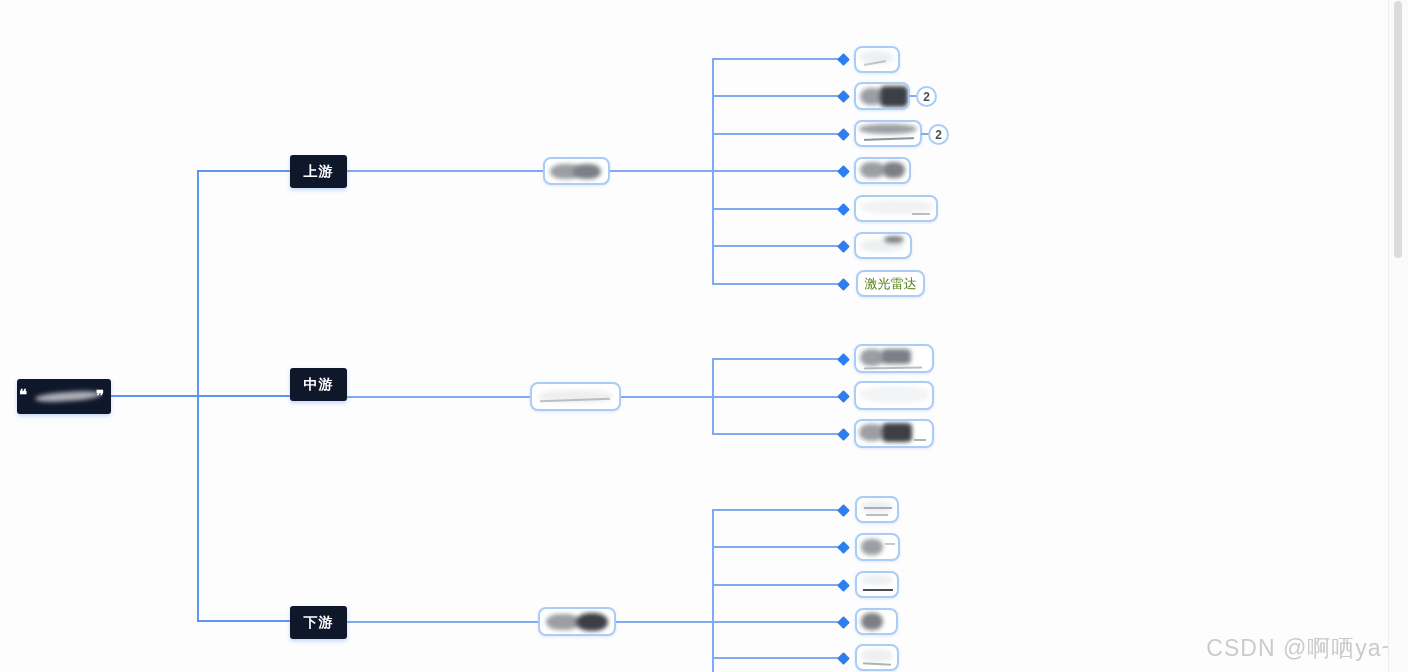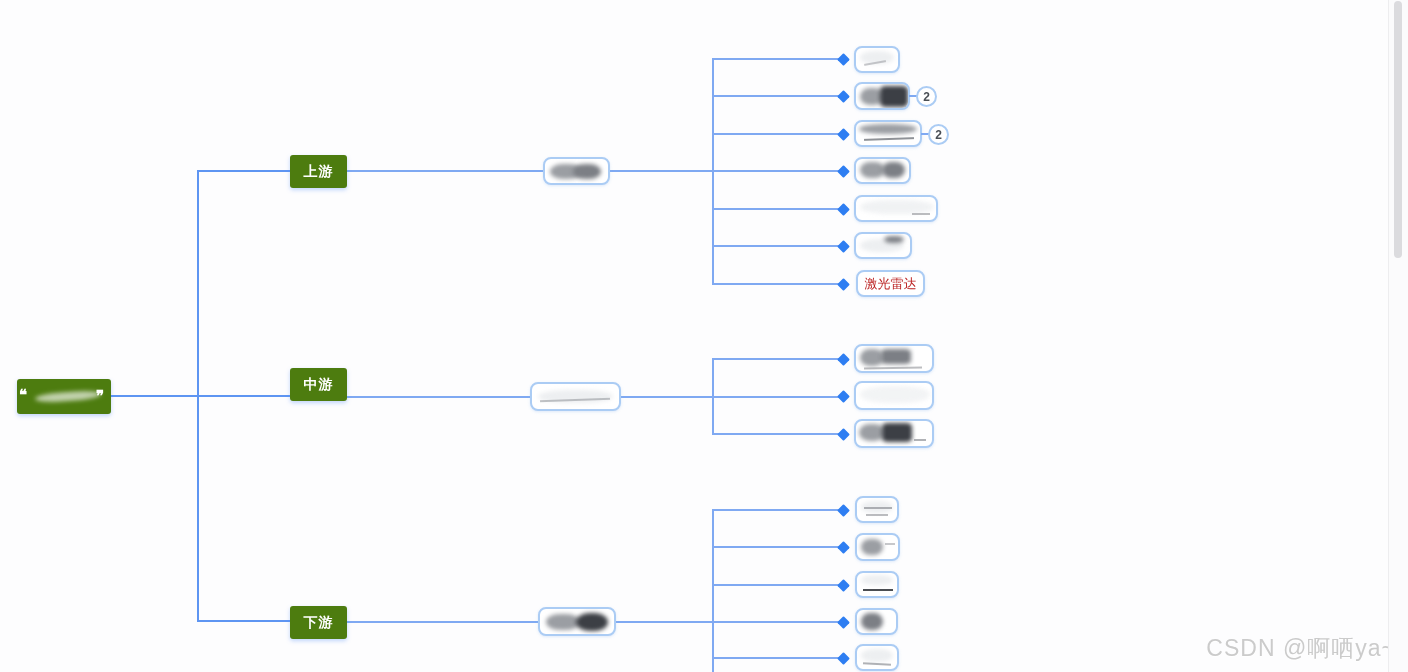--- a/index.html
+++ b/index.html
@@ -3,26 +3,26 @@
 <meta charset="utf-8">
 <style>
   html,body{margin:0;padding:0;background:#fff;overflow:hidden;}
   #canvas{position:relative;width:1408px;height:672px;background:#fdfdfe;font-family:"Liberation Sans",sans-serif;overflow:hidden;}
   .hline,.vline{position:absolute;background:#7fa9f2;}
   .hline{height:1.5px;}
   .vline{width:1.5px;}
   .hline.main,.vline.main{background:#5e95f2;}
   .hline.main{height:2px;}
   .vline.main{width:2px;}
-  .bluebox{position:absolute;background:#4d7c0f;color:#fff;display:flex;align-items:center;justify-content:center;
+  .bluebox{position:absolute;background:#0f172a;color:#fff;display:flex;align-items:center;justify-content:center;
     font-size:14px;font-weight:bold;border-radius:3px;box-shadow:0 2px 4px rgba(80,140,245,.35);letter-spacing:1px;}
   .wbox{position:absolute;background:#fff;border:2px solid #abccf4;border-radius:8px;box-sizing:border-box;
     box-shadow:0 1px 3px rgba(150,190,240,.3);overflow:hidden;}
   .leaf-label{position:absolute;inset:0;display:flex;align-items:center;justify-content:center;
-    font-size:13px;font-weight:500;color:#b91c1c;}
+    font-size:13px;font-weight:500;color:#4d7c0f;}
   .diamond{position:absolute;width:9px;height:9px;background:#2e7ef2;transform:rotate(45deg);border-radius:1px;}
   .badge{position:absolute;width:17px;height:17px;border:2px solid #abccf4;border-radius:50%;background:#fff;
     color:#4a4f55;font-size:12px;font-weight:bold;display:flex;align-items:center;justify-content:center;}
   .blob{position:absolute;filter:blur(2px);border-radius:45%/55%;}
   .b-light{background:#edeff1;}
   .b-gray{background:#9b9ea3;}
   .b-dgray{background:#7c7f85;}
   .b-dark{background:#3c3f45;}
   .b-white{background:rgba(255,255,255,.65);}
   .scrib{position:absolute;background:#8f9297;filter:blur(.7px);height:1.5px;}

